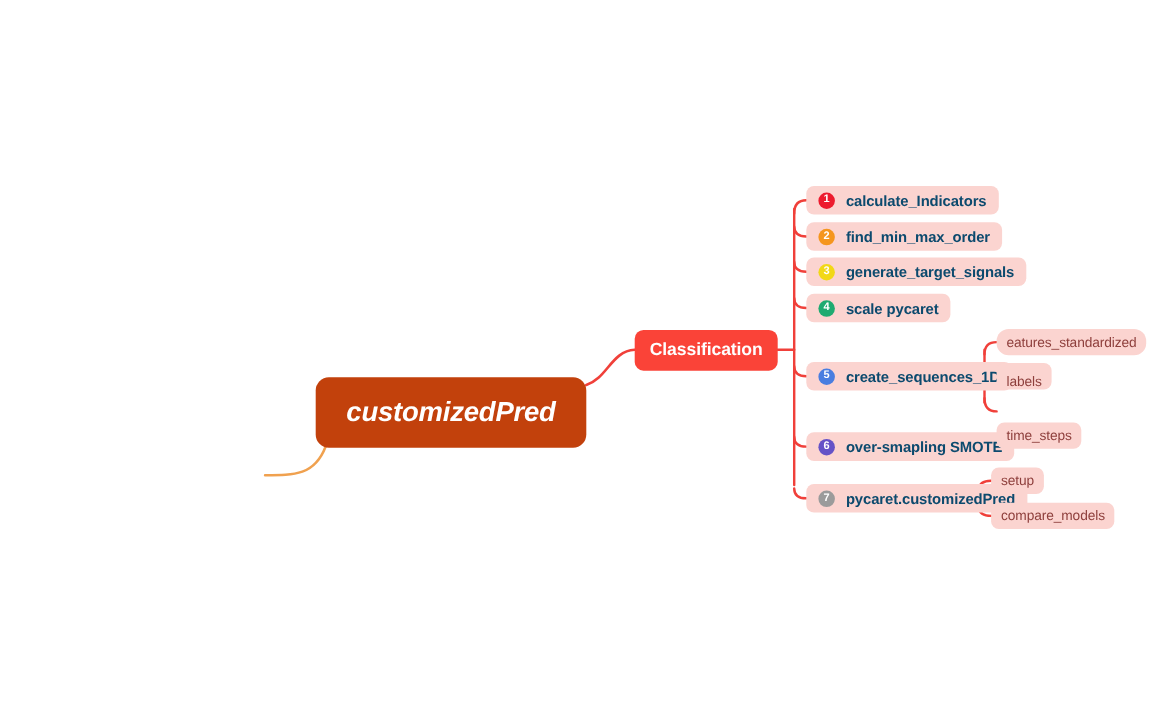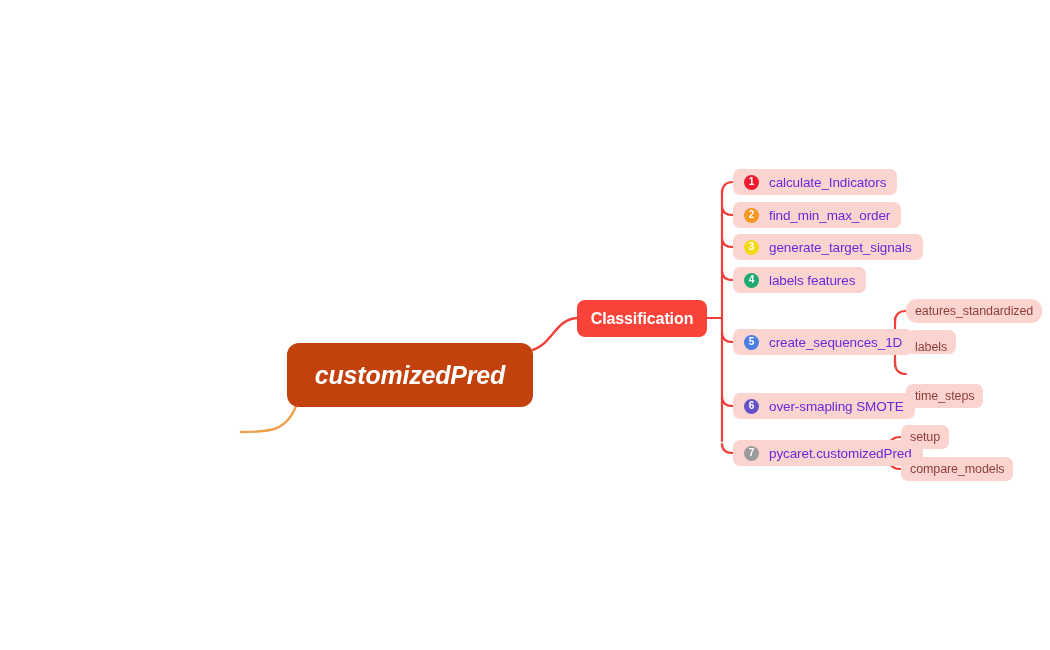--- a/index.html
+++ b/index.html
@@ -106,23 +106,24 @@
     align-items: center;
     justify-content: center;
     color: #ffffff;
     font-size: 10px;
     font-weight: 700;
     line-height: 1;
     flex: 0 0 auto;
     margin-right: 10px;
   }
   .pill .ptext {
-    color: #6d28d9;
+    color: #0c4a6e;
     font-size: 13.5px;
     letter-spacing: -0.1px;
+    font-weight: bold;
   }
 
   
   .subpill {
     position: absolute;
     box-sizing: border-box;
     height: 24px;
     background: #fbd4d0;
     border-radius: 7px;
     display: flex;
@@ -190,21 +191,21 @@
     <span class="ptext">find_min_max_order</span>
   </div>
 
   <div class="pill" style="left:733px; top:234px;">
     <span class="badge" style="background: rgb(242, 216, 22);">3</span>
     <span class="ptext">generate_target_signals</span>
   </div>
 
   <div class="pill" style="left:733px; top:267px;">
     <span class="badge" style="background: rgb(31, 171, 113);">4</span>
-    <span class="ptext">labels features</span>
+    <span class="ptext">scale pycaret</span>
   </div>
 
   <div class="pill" style="left:733px; top:329px;">
     <span class="badge" style="background: rgb(74, 126, 224);">5</span>
     <span class="ptext">create_sequences_1D</span>
   </div>
 
   <div class="pill" style="left:733px; top:393px;">
     <span class="badge" style="background: rgb(101, 82, 199);">6</span>
     <span class="ptext">over-smapling SMOTE</span>

